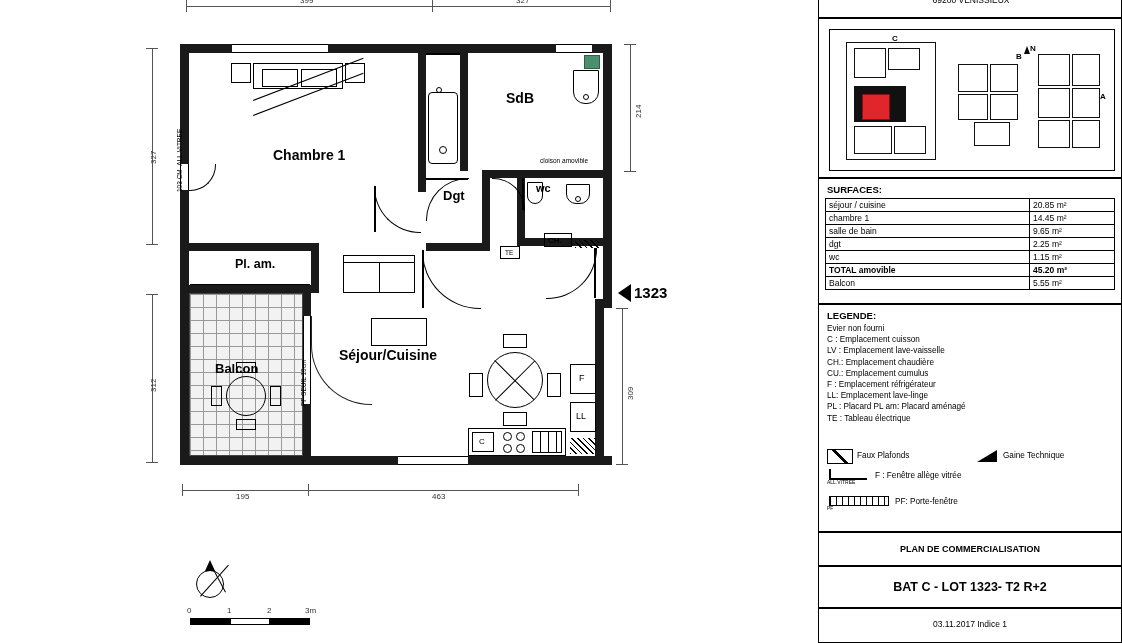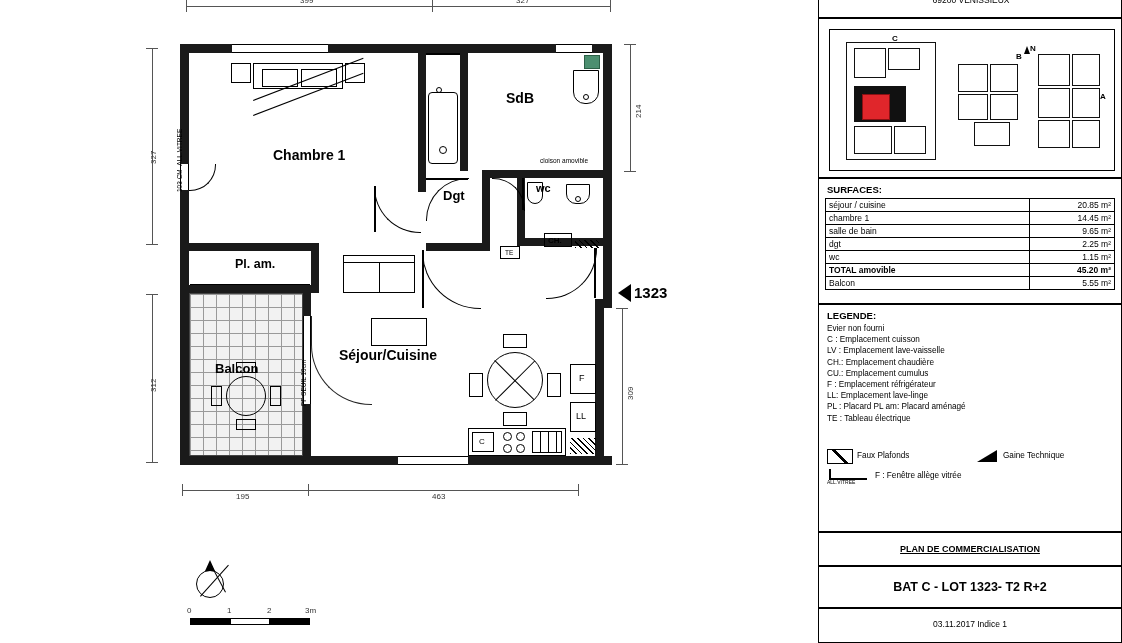--- a/index.html
+++ b/index.html
@@ -23,25 +23,25 @@
   .lbl-xs{position:absolute;font-size:6.5px;color:#000;white-space:nowrap;}
   .dim{position:absolute;font-size:8px;color:#333;white-space:nowrap;}
   .dimline{position:absolute;background:#555;}
   .vtext{transform-origin:0 0;}
 
   
   .box{position:absolute;border:1.5px solid #000;background:#fff;box-sizing:border-box;}
   .panel-title{font-size:9.5px;font-weight:bold;}
   table.surfaces{border-collapse:collapse;width:100%;font-size:8.5px;}
   table.surfaces td{border:1px solid #000;padding:1px 3px;}
-  table.surfaces td.v{text-align:right;width:78px;}
+  table.surfaces td.v{width:78px;}
   table.surfaces tr.total td{font-weight:bold;}
   .legend-line{font-size:8.2px;line-height:11.2px;white-space:nowrap;}
   .legend-head{font-size:9.5px;font-weight:bold;}
-  .footer-txt{font-size:9px;font-weight:bold;text-align:center;text-decoration:underline;}
+  .footer-txt{font-size:9px;font-weight:bold;text-align:center;}
   .footer-big{font-size:12.5px;font-weight:bold;text-align:center;}
   .footer-small{font-size:8.5px;text-align:center;}
 
   
   .mini{position:absolute;background:#fff;border:1px solid #000;}
   .miniblk{position:absolute;border:1px solid #111;background:#fff;}
   .miniblk.fill{background:#111;}
   .redunit{position:absolute;background:#e0262b;border:1px solid #8a1013;}
 
   
@@ -349,20 +349,25 @@
       <div class="legend-line abs" style="left:176px;top:3px;">Gaine Technique</div>
     </div>
 
     <div class="abs" style="left:8px;top:164px;width:288px;height:20px;">
       <div class="abs" style="left:2px;top:0px;width:38px;height:9px;border-bottom:2px solid #000;"></div>
       <div class="abs" style="left:2px;top:0px;width:2px;height:9px;background:#000;"></div>
       <div class="lbl-xs abs" style="left:0px;top:10px;font-size:5px;">ALL.VITREE</div>
       <div class="legend-line abs" style="left:48px;top:1px;">F : Fenêtre  allège vitrée</div>
     </div>
 
+    <div class="abs" style="left:8px;top:190px;width:288px;height:20px;">
+      <div class="abs" style="left:2px;top:1px;width:58px;height:8px;border:1px solid #000;background:repeating-linear-gradient(to right,#000 0 1px,#fff 1px 6px);"></div>
+      <div class="lbl-xs abs" style="left:0px;top:10px;font-size:5px;">PF</div>
+      <div class="legend-line abs" style="left:68px;top:1px;">PF: Porte-fenêtre</div>
+    </div>
   </div>
 
   <div class="box" style="left:0px;top:532px;width:304px;height:34px;">
     <div class="footer-txt" style="margin-top:11px;">PLAN DE COMMERCIALISATION</div>
   </div>
   <div class="box" style="left:0px;top:566px;width:304px;height:42px;">
     <div class="footer-big" style="margin-top:13px;">BAT C - LOT 1323- T2  R+2</div>
   </div>
   <div class="box" style="left:0px;top:608px;width:304px;height:35px;">
     <div class="footer-small" style="margin-top:10px;">03.11.2017 Indice 1</div>

